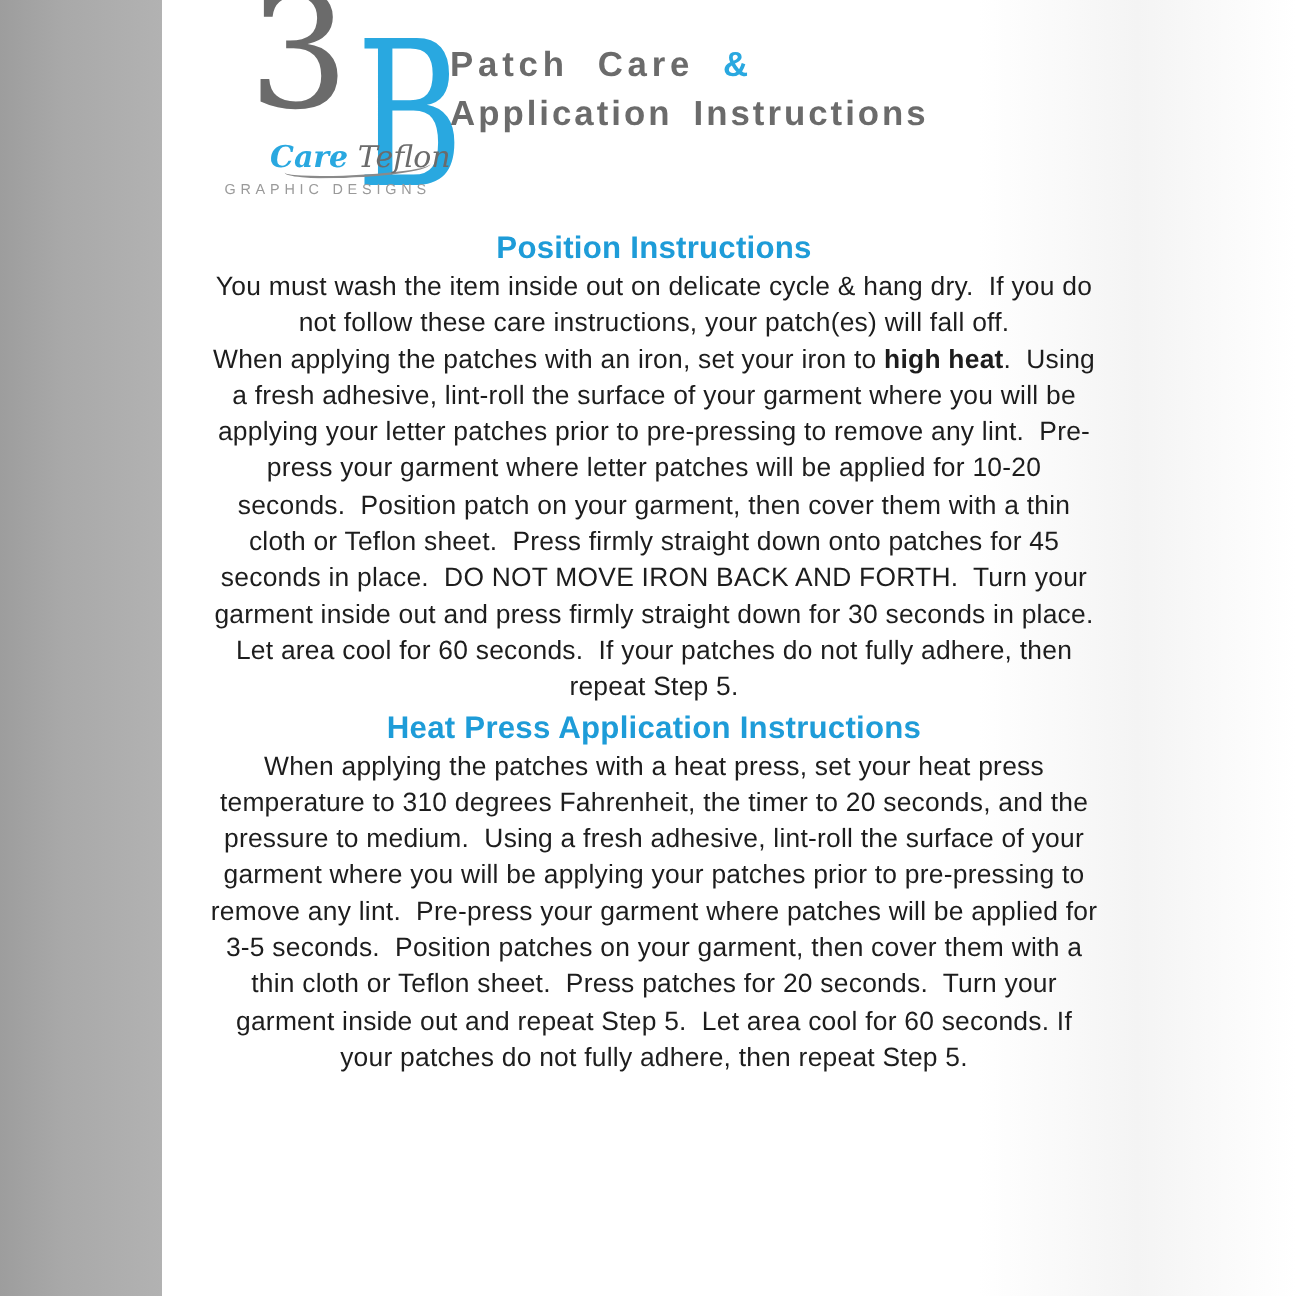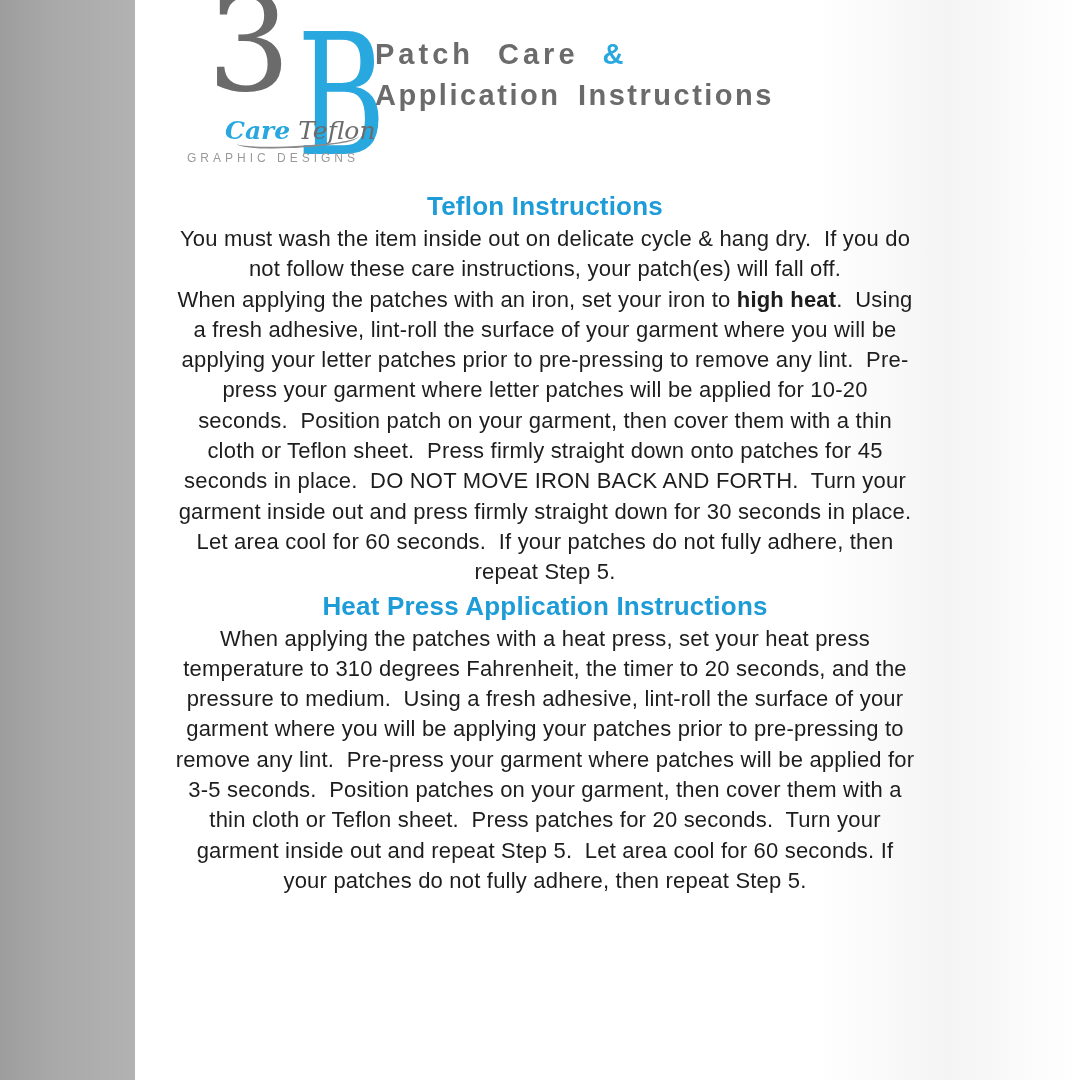--- a/index.html
+++ b/index.html
@@ -93,21 +93,21 @@
         <div class="logo-tagline">GRAPHIC DESIGNS</div>
       </div>
 
       <div class="title">
         <div class="title-line1"><span>Patch Care</span> <span class="amp">&amp;</span></div>
         <div class="title-line2">Application Instructions</div>
       </div>
     </div>
 
     <div class="content">
-      <h2 class="section-heading">Teflon Instructions</h2>
+      <h2 class="section-heading">Position Instructions</h2>
       <p class="section-body">You must wash the item inside out on delicate cycle &amp; hang dry.  If you do not follow these care instructions, your patch(es) will fall off.</p>
 
       <p class="section-body"><span>When applying the patches with an iron, set your iron to </span><b>high heat</b><span>.  Using a fresh adhesive, lint-roll the surface of your garment where you will be applying your letter patches prior to pre-pressing to remove any lint.  Pre-press your garment where letter patches will be applied for 10-20 seconds.  Position patch on your garment, then cover them with a thin cloth or Teflon sheet.  Press firmly straight down onto patches for 45 seconds in place.  DO NOT MOVE IRON BACK AND FORTH.  Turn your garment inside out and press firmly straight down for 30 seconds in place.  Let area cool for 60 seconds.  If your patches do not fully adhere, then repeat Step 5.</span></p>
 
       <h2 class="section-heading">Heat Press Application Instructions</h2>
       <p class="section-body">When applying the patches with a heat press, set your heat press temperature to 310 degrees Fahrenheit, the timer to 20 seconds, and the pressure to medium.  Using a fresh adhesive, lint-roll the surface of your garment where you will be applying your patches prior to pre-pressing to remove any lint.  Pre-press your garment where patches will be applied for 3-5 seconds.  Position patches on your garment, then cover them with a thin cloth or Teflon sheet.  Press patches for 20 seconds.  Turn your garment inside out and repeat Step 5.  Let area cool for 60 seconds. If your patches do not fully adhere, then repeat Step 5.</p>
     </div>
 
   </div>
 </div>

